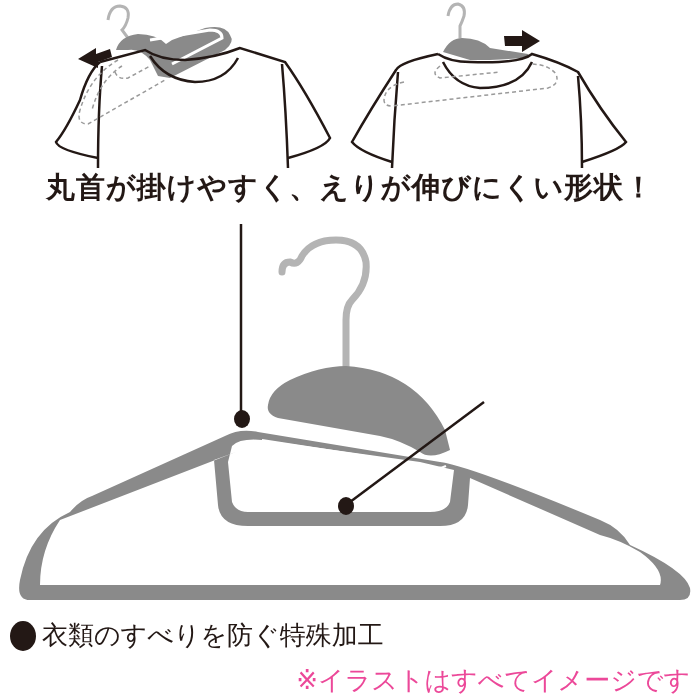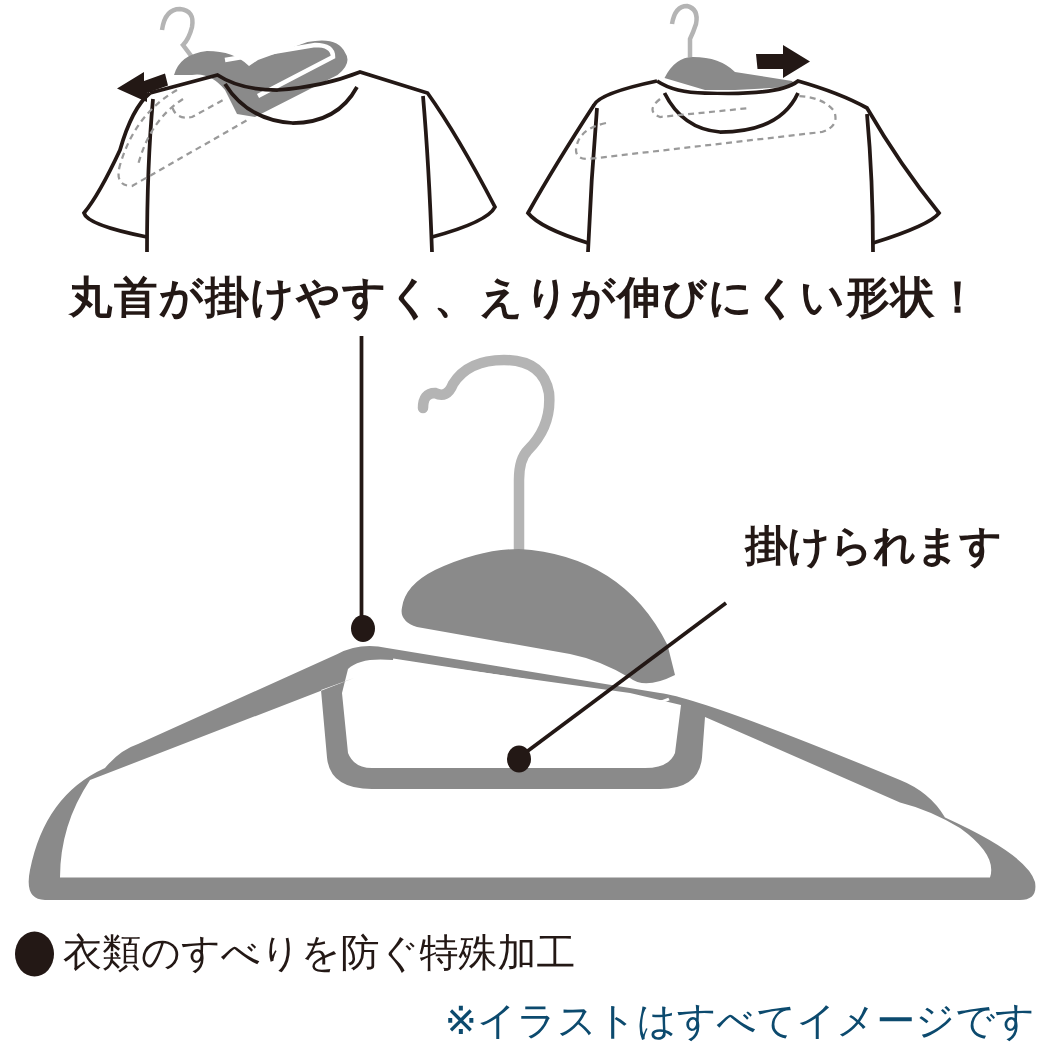--- a/index.html
+++ b/index.html
@@ -1,27 +1,27 @@
 <!DOCTYPE html>
 <html><head>
 <meta charset="utf-8">
 <style>
   html, body { margin: 0; padding: 0; background: #ffffff; }
   body { width: 700px; height: 700px; position: relative; overflow: hidden;
          font-family: "DejaVu Sans", "Liberation Sans", sans-serif; color: #231815; }
   .illus { position: absolute; left: 0; top: 0; width: 700px; height: 700px; }
-  .headline { position: absolute; left: 0; width: 700px; top: 179px; text-align: center;
+  .headline { position: absolute; left: 0; width: 700px; top: 168px; text-align: center;
               font-size: 29px; font-weight: bold; letter-spacing: 1px; color: #231815; }
   .callout { position: absolute; left: 470px; top: 343px; width: 225px; text-align: center;
              font-size: 28px; font-weight: bold; line-height: 42px; color: #231815; }
   .feature { position: absolute; left: 10px; top: 618px; font-size: 26px; color: #231815;
              display: flex; align-items: center; }
   .feature .bullet { display: inline-block; width: 26px; height: 30px; border-radius: 50%;
                      background: #231815; margin-right: 6px; }
-  .note { position: absolute; right: 10px; top: 663px; font-size: 26px; color: #0c4a6e; }
+  .note { position: absolute; right: 10px; top: 663px; font-size: 26px; color: #ec4899; }
 </style>
 </head>
 <body>
 
 <svg class="illus" viewBox="0 0 700 700" xmlns="http://www.w3.org/2000/svg">
 
   <g>
 
     <path d="M108 20 Q110 6 120 6 Q130 7 128 18 Q126 26 122 30 L128 38" fill="none" stroke="#b4b4b4" stroke-width="3"></path>
 
@@ -78,21 +78,20 @@
   </g>
   <g>
     <line x1="484" y1="402" x2="346" y2="505" stroke="#231815" stroke-width="2.5"></line>
     <ellipse cx="346" cy="506" rx="8" ry="9" fill="#231815"></ellipse>
   </g>
 </svg>
 
 <div class="headline">丸首が掛けやすく、えりが伸びにくい形状！</div>
 
 <div class="callout">
-  <div>掛けられます</div>
 </div>
 
 <div class="feature">
   <span class="bullet"></span>
   <span>衣類のすべりを防ぐ特殊加工</span>
 </div>
 
 <div class="note">※イラストはすべてイメージです</div>
 
 </body></html>

